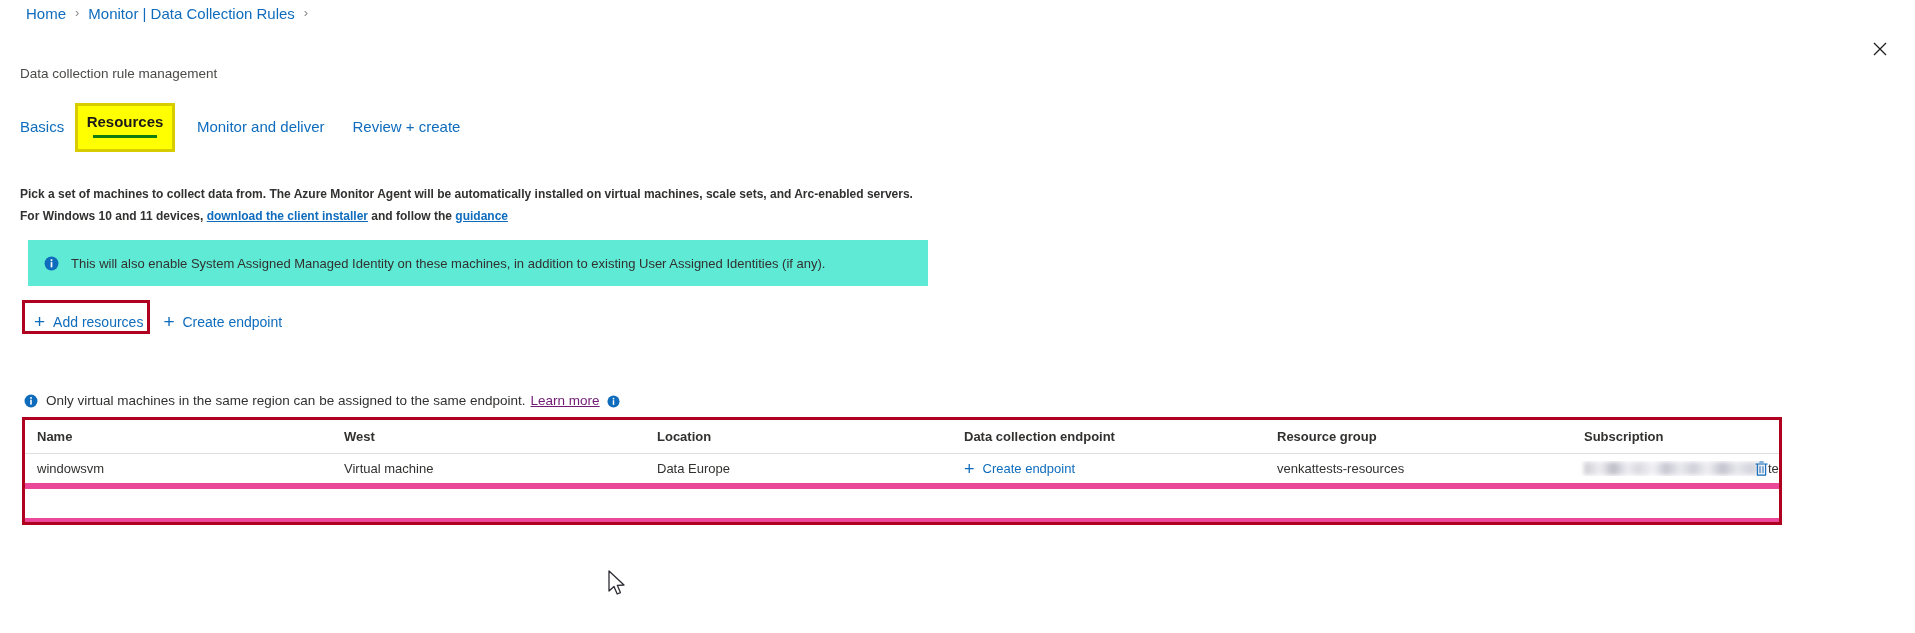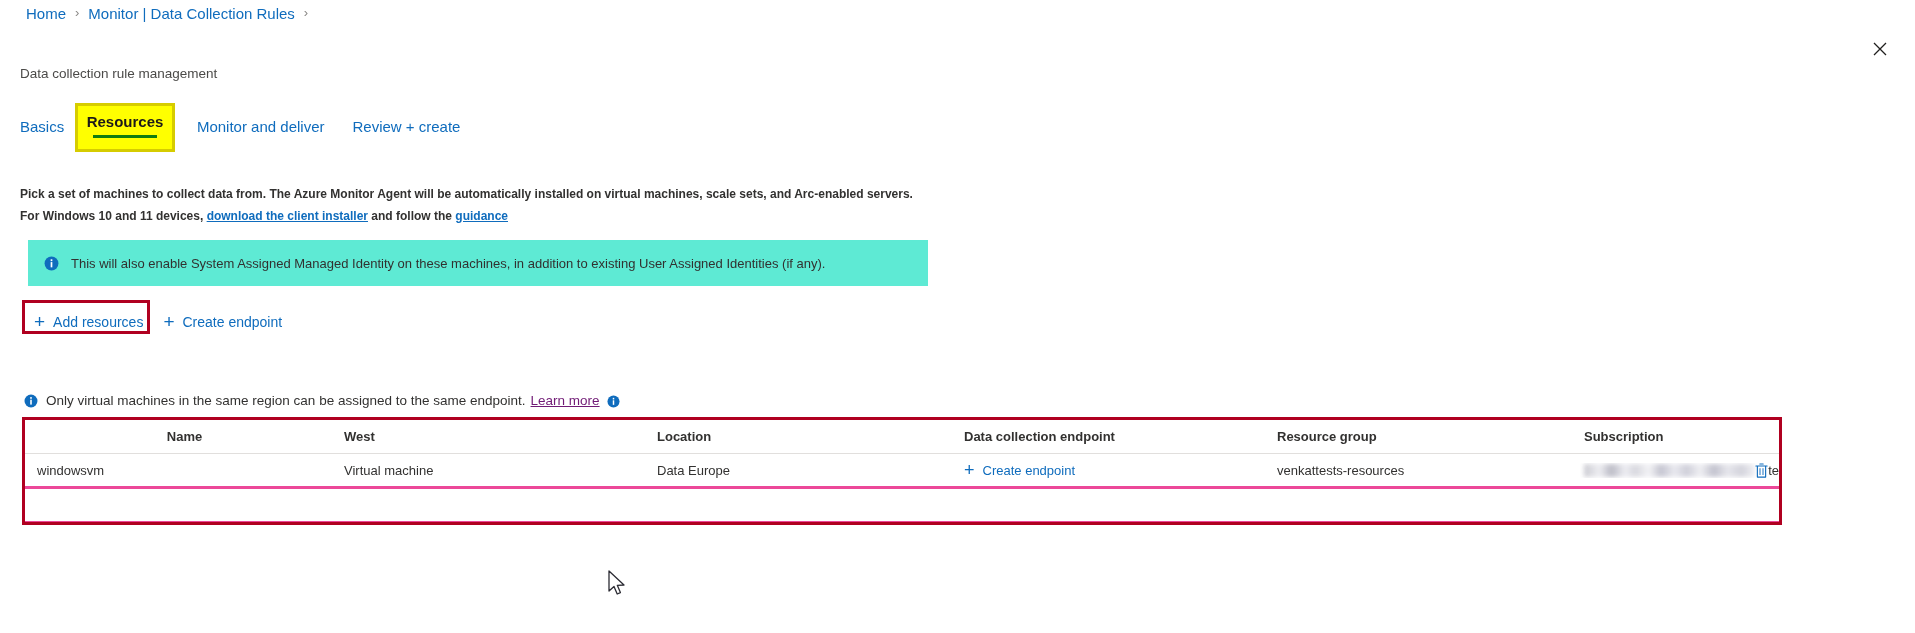--- a/index.html
+++ b/index.html
@@ -260,21 +260,21 @@
   
   .table {
     position: absolute;
     left: 25px; top: 420px;
     width: 1754px;
   }
   .tr {
     display: flex;
     align-items: center;
     height: 35px;
-    border-bottom: 3px solid #ec4899;
+    border-bottom: 6px solid #ec4899;
     position: relative;
   }
   .tr.header {
     height: 34px;
     border-bottom: 1px solid #e1dfdd;
   }
   .th {
     font-size: 13px;
     font-weight: 600;
     color: #323130;
@@ -284,21 +284,21 @@
   }
   .td {
     font-size: 13px;
     color: #323130;
     padding-left: 12px;
     white-space: nowrap;
     overflow: hidden;
     display: flex;
     align-items: center;
   }
-  .col-name { width: 307px; text-align: center; }
+  .col-name { width: 307px; }
   .col-type { width: 313px; }
   .col-location { width: 307px; }
   .col-dce { width: 313px; }
   .col-rg { width: 307px; }
   .col-sub { width: 207px; }
   .cell-link {
     display: flex;
     align-items: center;
     color: #0f6cbd;
     cursor: pointer;
@@ -313,21 +313,20 @@
       #d7d7de 30%, #f3f3f6 38%, #c3c3cf 45%, #e9e9ef 53%,
       #cdcdd8 60%, #efeff3 68%, #c0c0cc 76%, #e6e6ec 84%,
       #d2d2db 92%, #f0f0f4 100%);
     filter: blur(2.2px);
     opacity: 0.95;
   }
   .sub-suffix {
     font-size: 13px;
     color: #323130;
     margin-left: 2px;
-    padding-left: 11px;
   }
   .row-delete {
     position: absolute;
     right: 8px;
     width: 20px; height: 20px;
     display: flex;
     align-items: center;
     justify-content: center;
     cursor: pointer;
     color: #0f6cbd;

